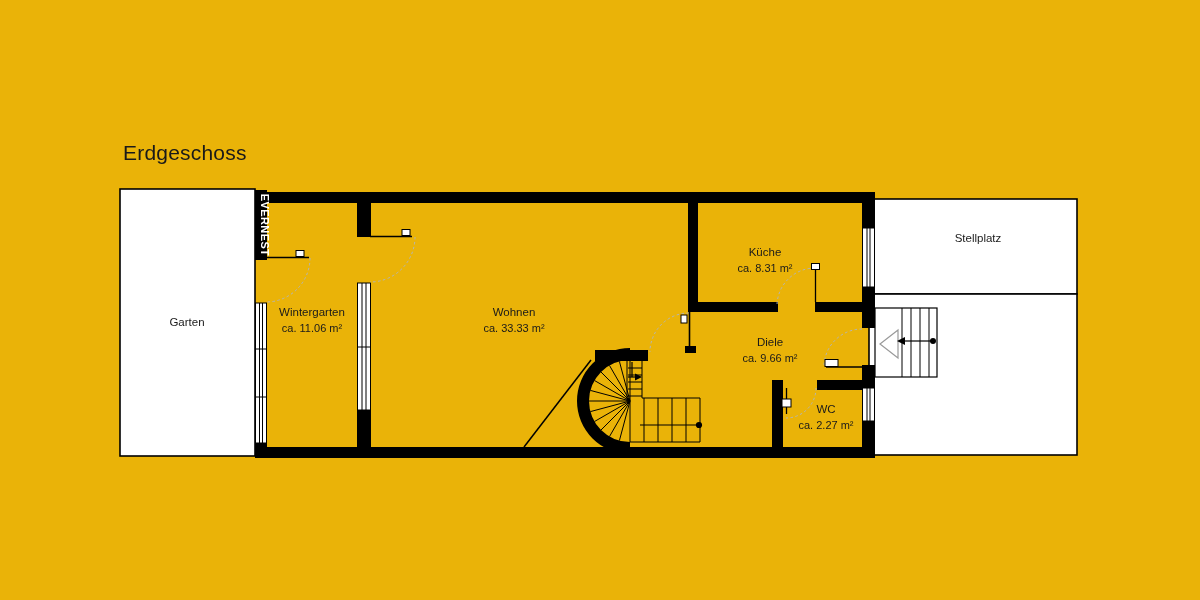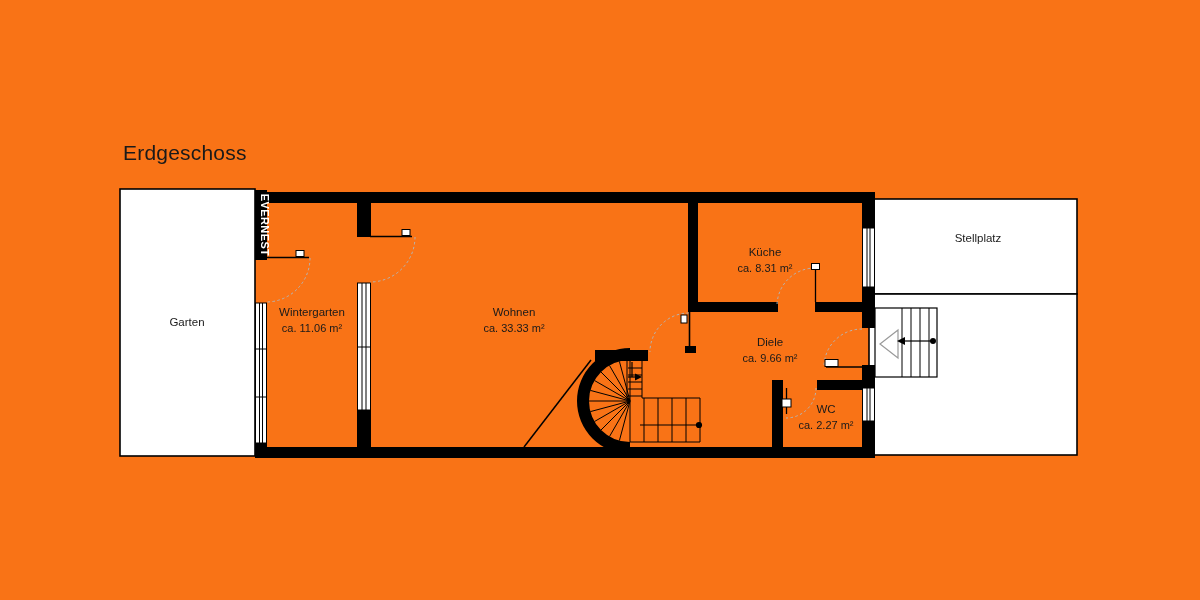--- a/index.html
+++ b/index.html
@@ -1,16 +1,16 @@
 <!DOCTYPE html>
 <html><head>
 <meta charset="utf-8">
 <style>
   html,body{margin:0;padding:0;background:#fff;}
-  .canvas{position:relative;width:1200px;height:600px;background:#f97316;overflow:hidden;}
+  .canvas{position:relative;width:1200px;height:600px;background:#eab308;overflow:hidden;}
   svg{position:absolute;left:0;top:0;}
   svg text{font-family:"Liberation Sans","DejaVu Sans",sans-serif;fill:#1a1a1a;}
   .plan-title{font-size:21px;letter-spacing:0.2px;}
   .room-name{font-size:11.5px;text-anchor:middle;}
   .room-area{font-size:11px;text-anchor:middle;}
   .watermark{font-size:11px;font-weight:bold;fill:#ffffff;letter-spacing:0.4px;text-anchor:middle;}
   .wall{fill:#000000;stroke:none;}
   .thinrect{fill:#ffffff;stroke:#000000;stroke-width:1.6;}
   .winrect{fill:#ffffff;stroke:#000000;stroke-width:1;}
   .winline{stroke:#000000;stroke-width:1;}

